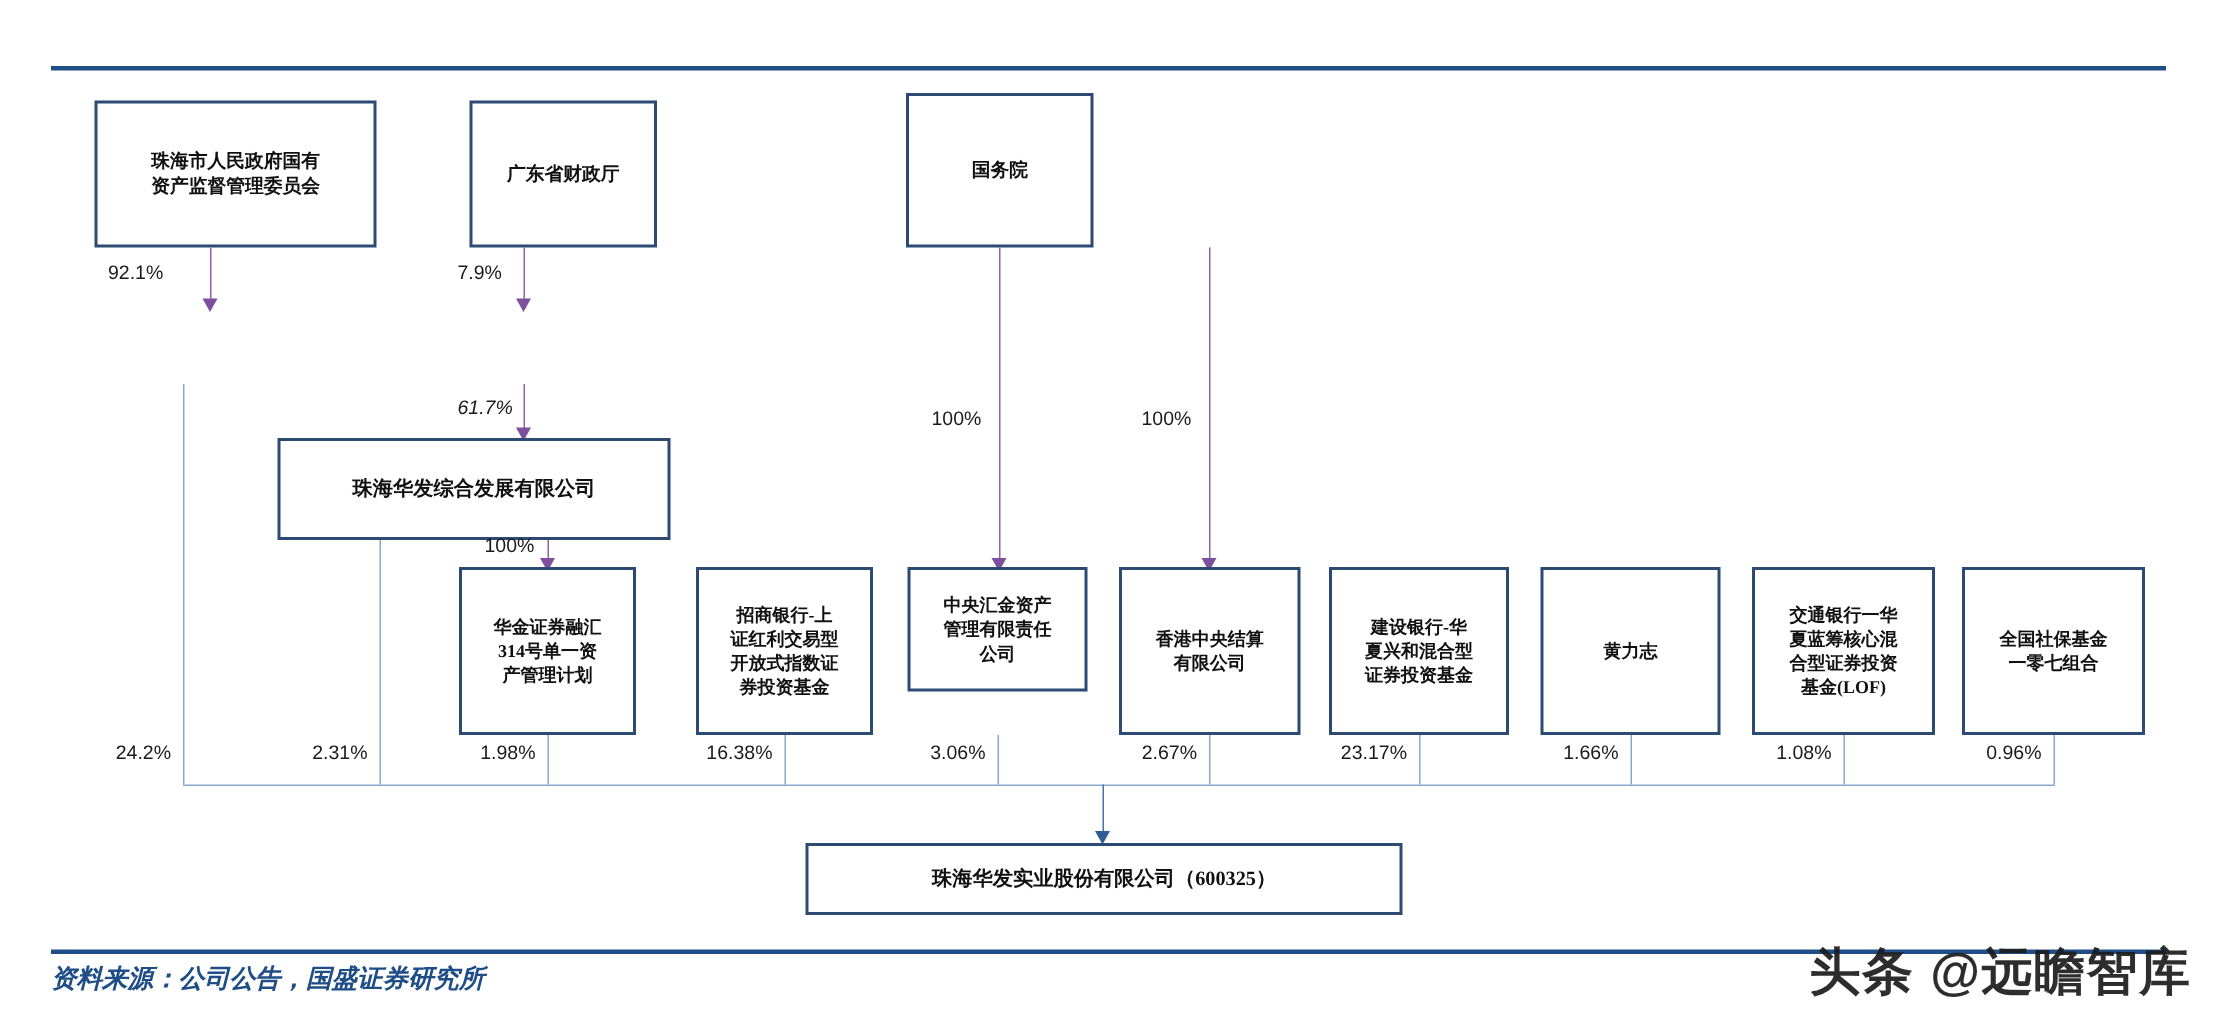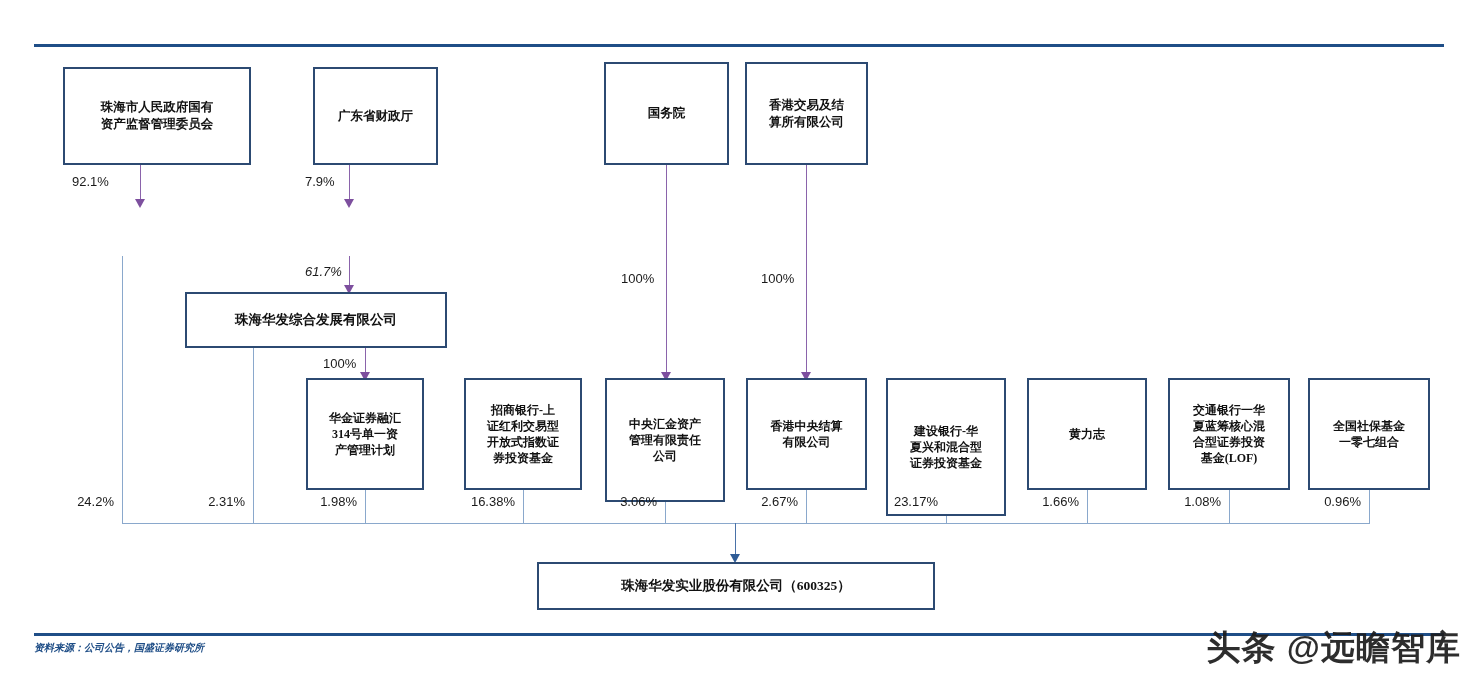--- a/index.html
+++ b/index.html
@@ -39,21 +39,21 @@
     left: 34px; top: 633px;
     width: 1410px; height: 3px;
     background: #1f4e87;
   }
   .fig-source {
     position: absolute;
     left: 34px; top: 641px;
     font-family: "Liberation Serif", "DejaVu Serif", serif;
     font-style: italic;
     font-weight: bold;
-    font-size: 10px;
+    font-size: 17px;
     color: #1f4e87;
     white-space: nowrap;
   }
 
   
   .node {
     position: absolute;
     border: 2px solid #2c4a72;
     background: #ffffff;
     display: flex;
@@ -149,39 +149,35 @@
   </div>
 
   <div class="node n-med" style="left:313px; top:67px; width:125px; height:98px;">
     <span class="node-text">广东省财政厅</span>
   </div>
 
   <div class="node n-med" style="left:604px; top:62px; width:125px; height:103px;">
     <span class="node-text">国务院</span>
   </div>
 
-  <div class="node n-med" style="left:745px; top:62px; width:123px; height:103px;">
-    <span class="node-text">香港交易及结
-算所有限公司</span>
-  </div>
 
   <div class="vline-purple" style="left:140px; top:165px; height:38px;"></div>
   <div class="arrow-purple" style="left:135px; top:199px;"></div>
   <div class="pct" style="left:72px; top:174px;">92.1%</div>
 
   <div class="vline-purple" style="left:349px; top:165px; height:38px;"></div>
   <div class="arrow-purple" style="left:344px; top:199px;"></div>
   <div class="pct" style="left:305px; top:174px;">7.9%</div>
 
 
   <div class="vline-purple" style="left:349px; top:256px; height:33px;"></div>
   <div class="arrow-purple" style="left:344px; top:285px;"></div>
   <div class="pct" style="left:305px; top:264px;font-style:italic;">61.7%</div>
 
-  <div class="node n-big" style="left:185px; top:292px; width:262px; height:56px;">
+  <div class="node n-big" style="left:185px; top:292px; width:262px; height:68px;">
     <span class="node-text">珠海华发综合发展有限公司</span>
   </div>
 
   <div class="vline-purple" style="left:365px; top:344px; height:32px;"></div>
   <div class="arrow-purple" style="left:360px; top:372px;"></div>
   <div class="pct" style="left:323px; top:356px;">100%</div>
 
   <div class="vline-purple" style="left:666px; top:165px; height:212px;"></div>
   <div class="arrow-purple" style="left:661px; top:372px;"></div>
   <div class="pct" style="left:621px; top:271px;">100%</div>
@@ -196,32 +192,32 @@
 产管理计划</span>
   </div>
 
   <div class="node n-small" style="left:464px; top:378px; width:118px; height:112px;align-items:center;">
     <span class="node-text">招商银行-上
 证红利交易型
 开放式指数证
 券投资基金</span>
   </div>
 
-  <div class="node n-small" style="left:605px; top:378px; width:120px; height:124px;">
+  <div class="node n-small" style="left:605px; top:378px; width:120px; height:83px;">
     <span class="node-text">中央汇金资产
 管理有限责任
 公司</span>
   </div>
 
   <div class="node n-small" style="left:746px; top:378px; width:121px; height:112px;">
     <span class="node-text">香港中央结算
 有限公司</span>
   </div>
 
-  <div class="node n-small" style="left:886px; top:378px; width:120px; height:138px;">
+  <div class="node n-small" style="left:886px; top:378px; width:120px; height:112px;">
     <span class="node-text">建设银行-华
 夏兴和混合型
 证券投资基金</span>
   </div>
 
   <div class="node n-small" style="left:1027px; top:378px; width:120px; height:112px;">
     <span class="node-text">黄力志</span>
   </div>
 
   <div class="node n-small" style="left:1168px; top:378px; width:122px; height:112px;">

